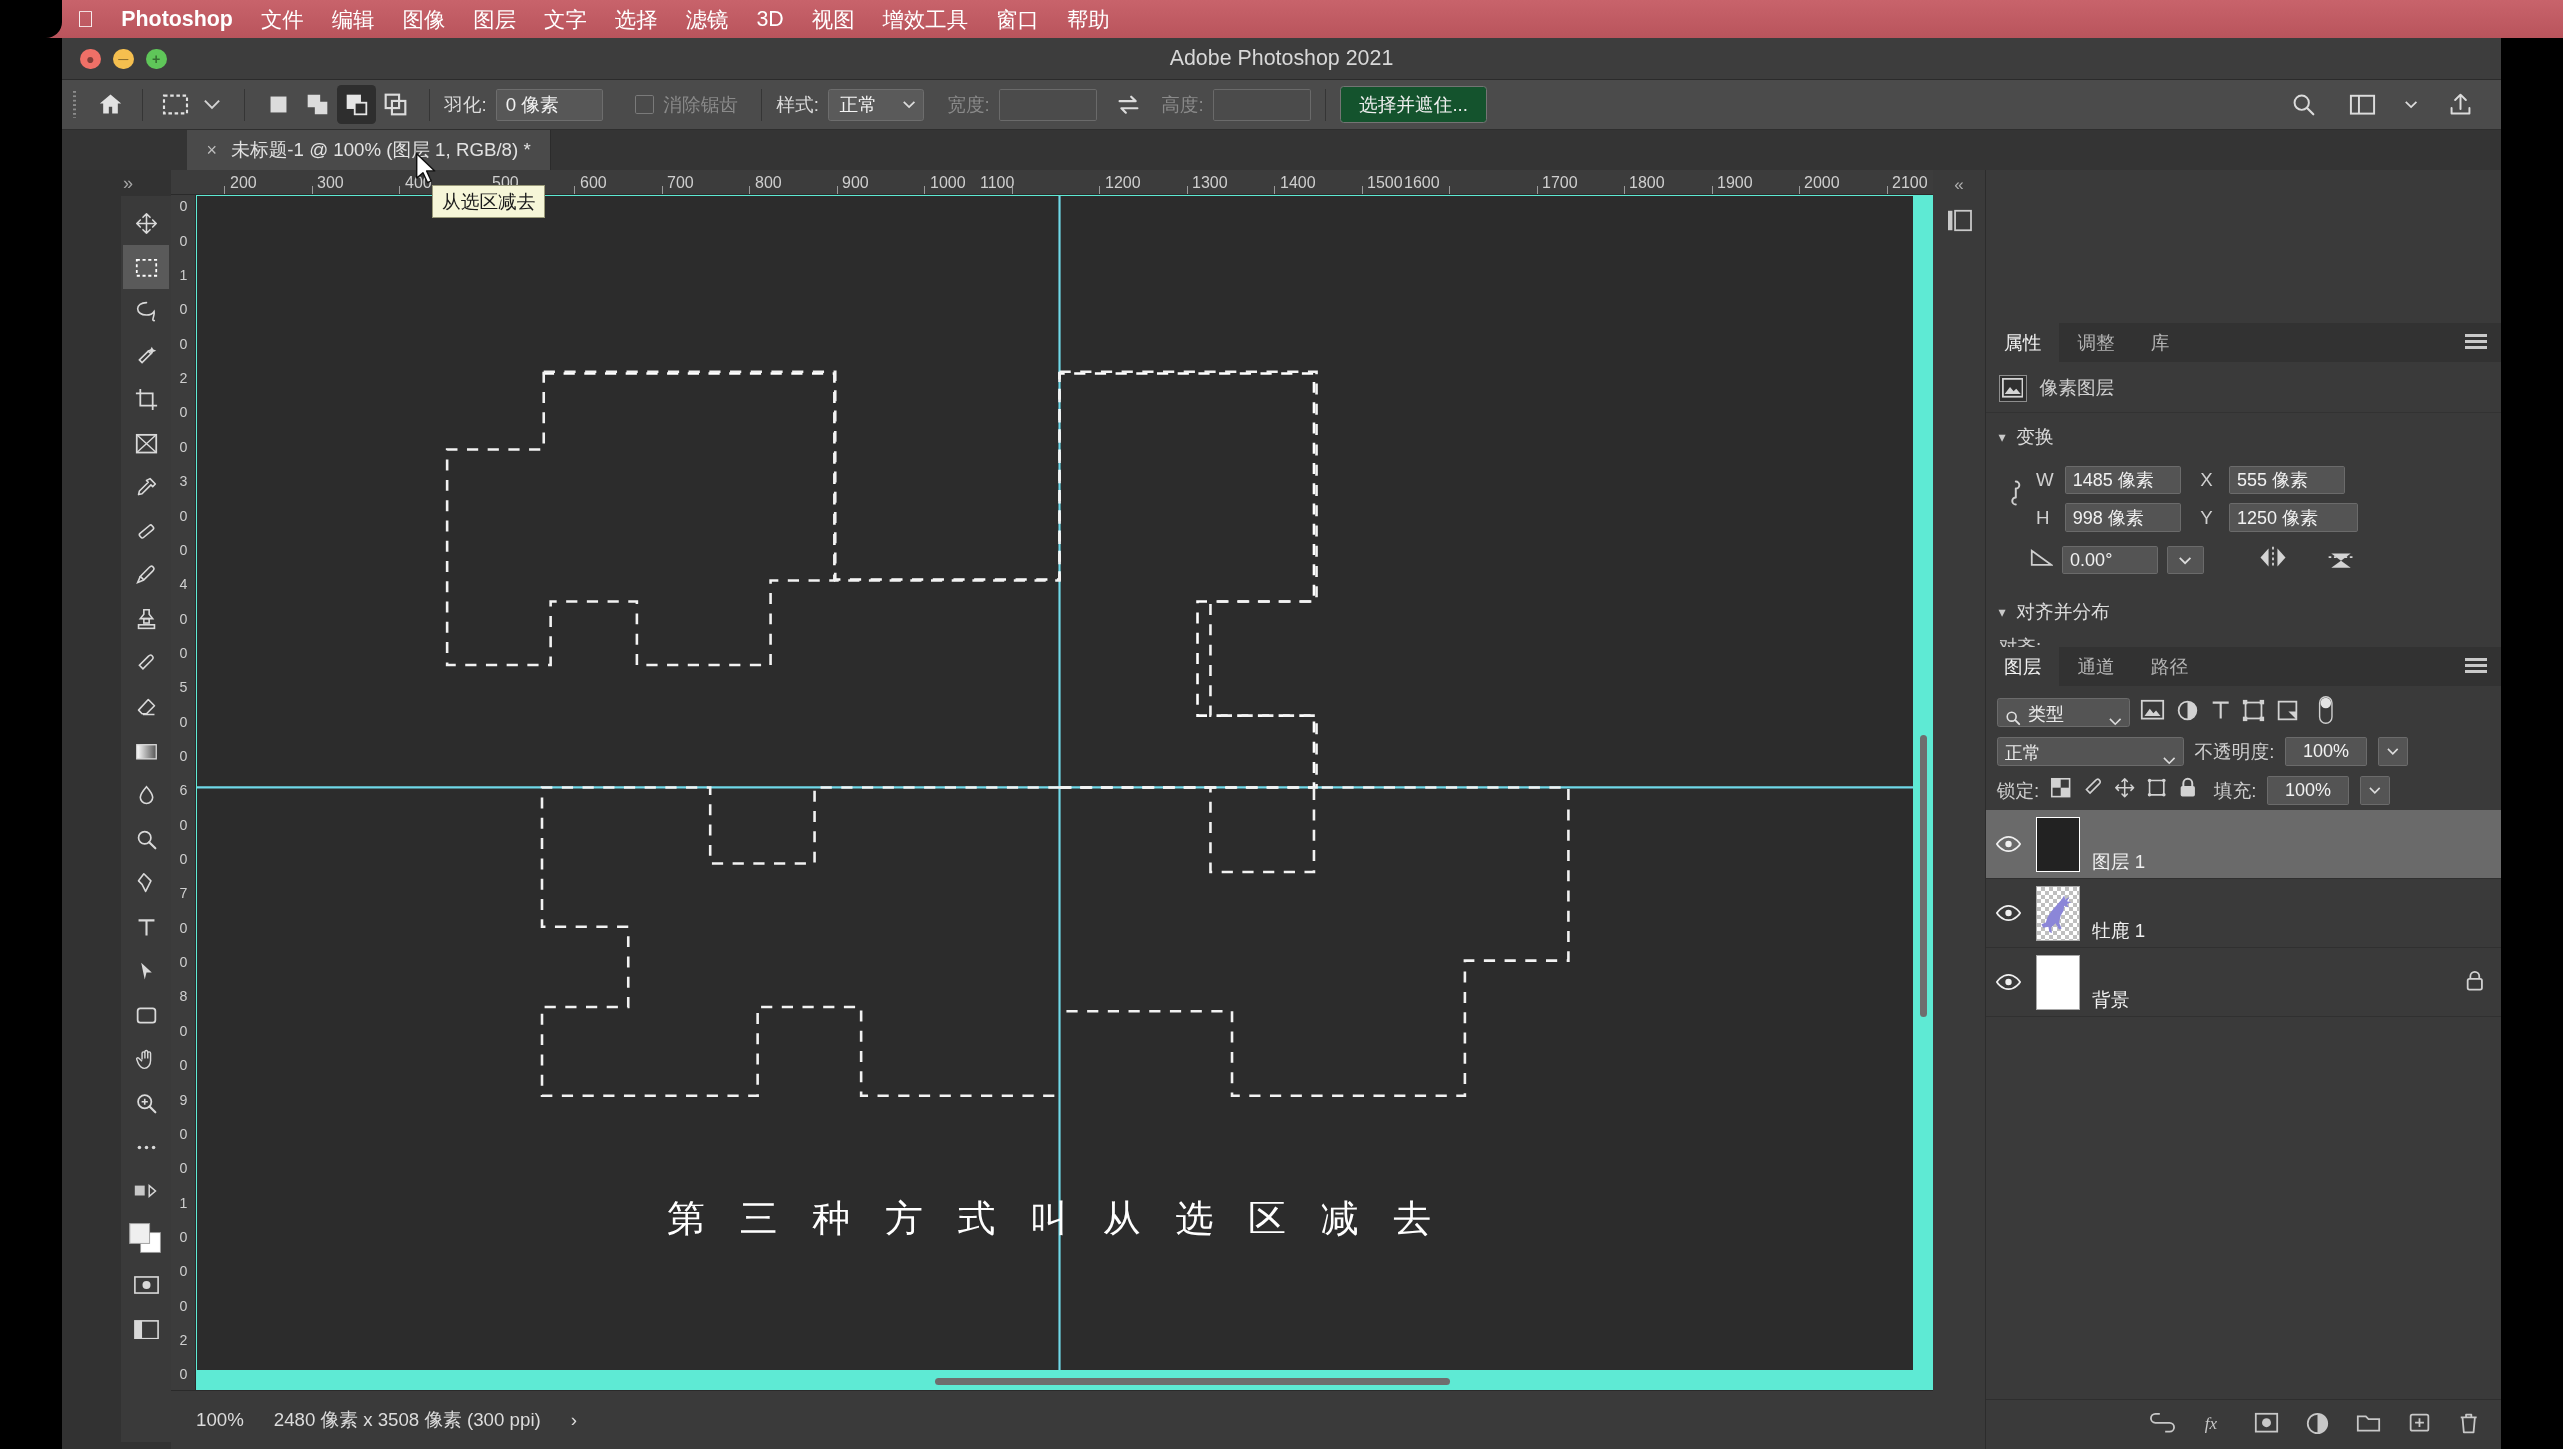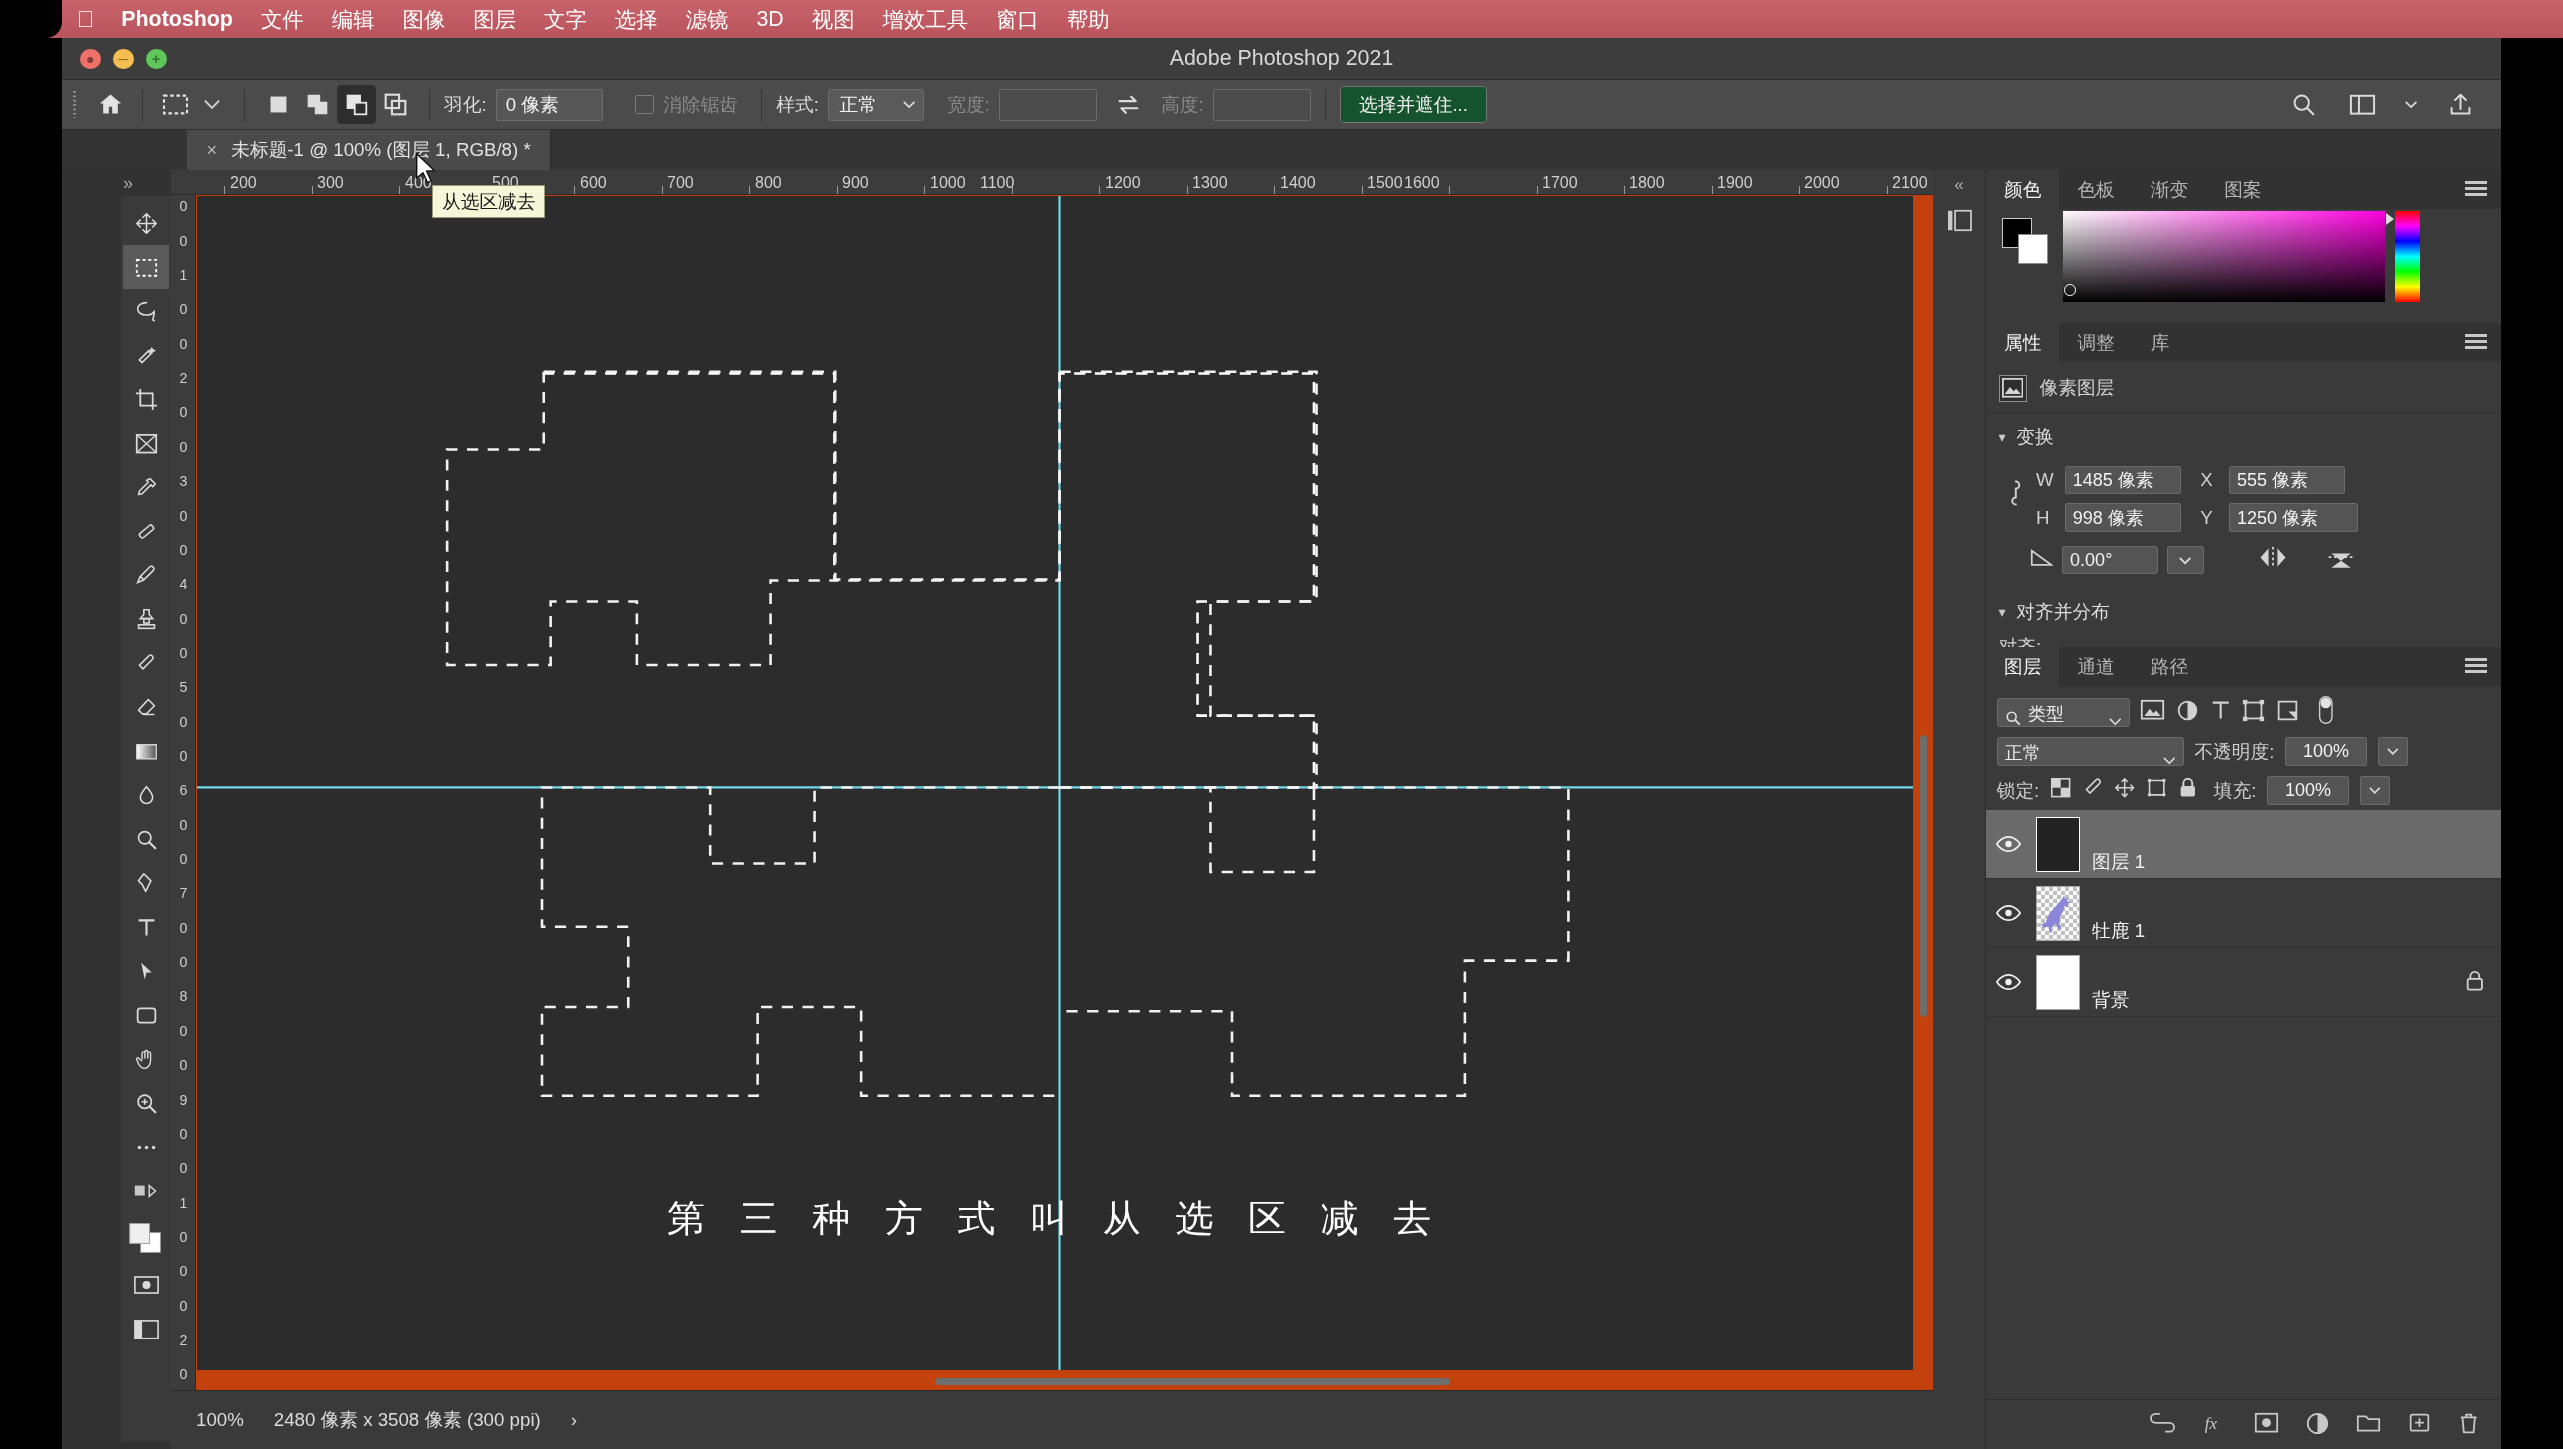--- a/index.html
+++ b/index.html
@@ -86,21 +86,21 @@
   #toolsarrow{ position:absolute; left:61px; top:135px; color:#a5a5a5; font-size:18px;}
   #tools{
     position:absolute; left:59px; top:158px; width:50px; bottom:7.1px;
     background:#3a3a3a; display:flex; flex-direction:column; align-items:center; padding-top:5.3px;
   }
   .tool{ width:46px; height:44px; display:flex; align-items:center; justify-content:center; position:relative;}
   .tool.sel{ background:#5a5a5a;}
   .tool svg{ display:block;}
 
   
-  #docarea{ position:absolute; left:109px; top:132px; right:568px; bottom:59px; background:#c2410c;}
+  #docarea{ position:absolute; left:109px; top:132px; right:568px; bottom:59px; background:#5eead4;}
   #ruler-top{
     position:absolute; left:0; top:0; right:0; height:25px; background:#3c3c3c;
     border-bottom:0.9px solid #2a2a2a; overflow:hidden;
   }
   .rt{ position:absolute; top:3.6px; color:#cfcfcf; font-size:16px;}
   #ruler-left{
     position:absolute; left:0; top:25px; width:25px; bottom:0; background:#3c3c3c;
     border-right:0.9px solid #2a2a2a; overflow:hidden;
   }
   .rl{ position:absolute; left:2.7px; width:19.6px; color:#cfcfcf; font-size:14.2px; line-height:13.3px; text-align:center; word-break:break-all;}
@@ -605,37 +605,20 @@
     <div id="railcol">
       <div class="rarrow">«</div>
       <div class="ricon">
         <svg width="27" height="23" viewBox="0 0 30 26">
             <rect x="2" y="2" width="5" height="22" fill="#c9c9c9"></rect>
             <rect x="10" y="2" width="18" height="22" fill="none" stroke="#c9c9c9" stroke-width="2"></rect>
           </svg>
       </div>
     </div>
 
-    <div class="panel" id="colorPanel">
-      <div class="ptabs">
-        <div class="ptab active">颜色</div>
-        <div class="ptab">色板</div>
-        <div class="ptab">渐变</div>
-        <div class="ptab">图案</div>
-        <div class="pmenu"></div>
-      </div>
-      <div class="swatches">
-        <div class="sw1"></div>
-        <div class="sw2"></div>
-      </div>
-      <div id="gradbox"></div>
-      <div id="gradcursor"></div>
-      <div id="huearrow"></div>
-      <div id="huebar"></div>
-    </div>
 
     <div class="panel" id="propPanel">
       <div class="ptabs">
         <div class="ptab active">属性</div>
         <div class="ptab">调整</div>
         <div class="ptab">库</div>
         <div class="pmenu"></div>
       </div>
 
       <div class="pixlayer">

